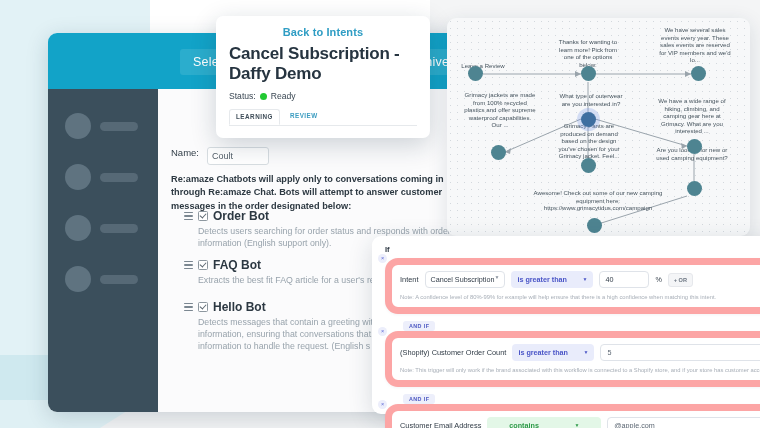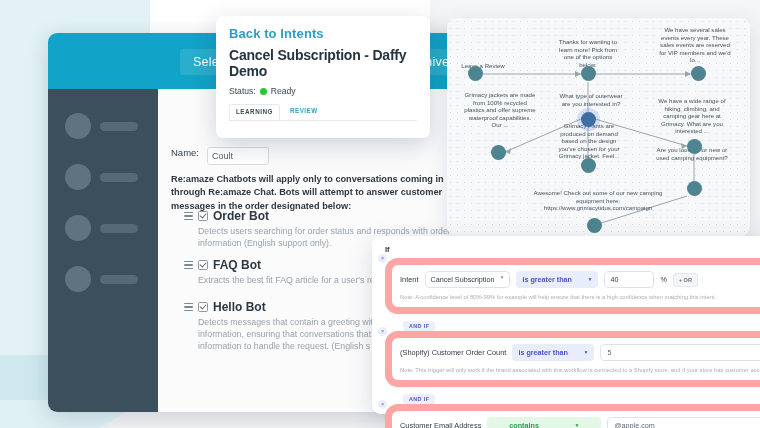--- a/index.html
+++ b/index.html
@@ -102,23 +102,23 @@
     position:absolute;left:13px;top:322px;font-size:10px;font-weight:bold;color:#2c3842;
   }
 
   
   .modal{
     position:absolute;left:216px;top:16px;width:214px;height:122px;
     background:#fff;border-radius:7px;
     box-shadow:0 7px 26px rgba(20,45,66,.20);
     padding:10px 13px 0 13px;box-sizing:border-box;overflow:hidden;
   }
-  .back-link{font-size:13px;color:#2f9dc4;font-weight:bold;letter-spacing:.1px;}
+  .back-link{font-size:11px;color:#2f9dc4;font-weight:bold;letter-spacing:.1px;text-align:center;}
   .modal-title{
-    margin-top:6px;font-size:14px;font-weight:bold;color:#263440;letter-spacing:-.2px;
+    margin-top:6px;font-size:17px;font-weight:bold;color:#263440;letter-spacing:-.2px;
   }
   .status-row{margin-top:7px;display:flex;align-items:center;gap:4px;font-size:8.6px;color:#3a4753;}
   .dot-ready{width:7px;height:7px;border-radius:50%;background:#22c932;}
   .tabs{
     margin-top:8px;display:flex;gap:4px;border-bottom:1px solid #e6e9ec;height:16px;
   }
   .tab{
     font-size:6.3px;font-weight:bold;letter-spacing:.5px;padding:0 6px 4px 6px;color:#3d4b57;
   }
   .tab.active{border-bottom:1.5px solid #fff;position:relative;top:1px;background:#fff;
@@ -168,21 +168,21 @@
   .if-label{font-size:7.5px;font-weight:bold;color:#2c3742;}
   .cond-block{position:relative;margin-top:4px;}
   .cond-card{
     background:#fff;border:7px solid #fca5a5;border-radius:13px;
     padding:6px 8px;box-sizing:border-box;
     box-shadow:0 1px 3px rgba(30,45,70,.05);
   }
   .cond-row{display:flex;align-items:center;gap:6px;}
   .cond-key{font-size:7.4px;color:#2f3a45;white-space:nowrap;}
   .sel-plain{
-    display:flex;gap:5px;
+    display:flex;
     border:1px solid #dfe3e9;border-radius:4px;background:#fff;
     font-size:7.2px;color:#313c48;padding:3px 5px;
   }
   .sel-purple{
     display:flex;align-items:center;justify-content:space-between;gap:10px;
     background:#e9ecfb;border-radius:4px;
     font-size:7.2px;color:#4a55c7;font-weight:bold;padding:4px 6px;min-width:70px;
   }
   .sel-green{
     display:flex;align-items:center;justify-content:space-between;gap:14px;

